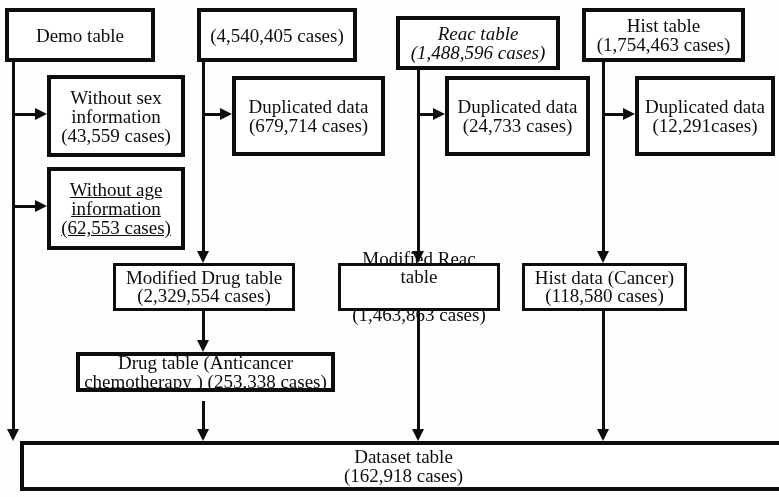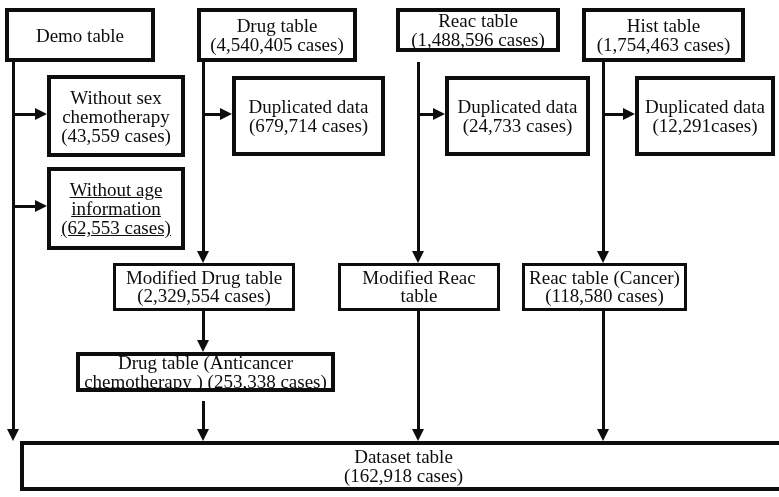--- a/index.html
+++ b/index.html
@@ -25,21 +25,21 @@
     font-size: 19px;
     line-height: 19px;
     padding: 1px 3px;
   }
   .box span { display: block; width: 100%; }
   .box.thin { border-width: 3px; line-height: 18px; }
 
   
   .b-demo        { left: 5px;   top: 8px;   width: 150px; height: 54px; }
   .b-drug        { left: 197px; top: 8px;   width: 160px; height: 54px; }
-  .b-reac        { left: 396px; top: 8px;   width: 164px; height: 44px; }
+  .b-reac        { left: 396px; top: 16px;   width: 164px; height: 54px; font-style: italic; }
   .b-hist        { left: 582px; top: 8px;   width: 163px; height: 54px; align-items: center; }
   .b-nosex       { left: 47px;  top: 75px;  width: 138px; height: 82px; }
   .b-dupdrug     { left: 232px; top: 76px;  width: 153px; height: 80px; }
   .b-dupreac     { left: 445px; top: 76px;  width: 145px; height: 80px; }
   .b-duphist     { left: 635px; top: 76px;  width: 140px; height: 80px; }
   .b-noage       { left: 47px;  top: 167px; width: 138px; height: 83px; text-decoration: underline; }
   .b-moddrug     { left: 113px; top: 263px; width: 182px; height: 48px; }
   .b-modreac     { left: 338px; top: 263px; width: 162px; height: 48px; gap: 20px; }
   .b-histcancer  { left: 522px; top: 263px; width: 165px; height: 48px; }
   .b-anticancer  { left: 76px;  top: 352px; width: 259px; height: 40px; }
@@ -119,36 +119,35 @@
   <div class="arrow-down  a-reac-data"></div>
   <div class="arrow-right a-hist-dup"></div>
   <div class="arrow-down  a-hist-cancer"></div>
   <div class="arrow-down  a-hist-data"></div>
 
   <div class="box b-demo">
     <span>Demo table</span>
   </div>
 
   <div class="box b-drug">
-    <span>Drug table</span>
     <span>(4,540,405 cases)</span>
   </div>
 
   <div class="box b-reac">
     <span>Reac table</span>
     <span>(1,488,596 cases)</span>
   </div>
 
   <div class="box b-hist">
     <span>Hist table</span>
     <span>(1,754,463 cases)</span>
   </div>
 
   <div class="box b-nosex">
-    <span>Without sex chemotherapy</span>
+    <span>Without sex information</span>
     <span>(43,559 cases)</span>
   </div>
 
   <div class="box b-dupdrug">
     <span>Duplicated data</span>
     <span>(679,714 cases)</span>
   </div>
 
   <div class="box b-dupreac">
     <span>Duplicated data</span>
@@ -165,24 +164,25 @@
     <span>(62,553 cases)</span>
   </div>
 
   <div class="box thin b-moddrug">
     <span>Modified Drug table</span>
     <span>(2,329,554 cases)</span>
   </div>
 
   <div class="box thin b-modreac">
     <span>Modified Reac table</span>
+    <span>(1,463,863 cases)</span>
   </div>
 
   <div class="box thin b-histcancer">
-    <span>Reac table (Cancer)</span>
+    <span>Hist data (Cancer)</span>
     <span>(118,580 cases)</span>
   </div>
 
   <div class="box b-anticancer">
     <span>Drug table (Anticancer</span>
     <span>chemotherapy ) (253,338 cases)</span>
   </div>
 
   <div class="box b-dataset">
     <span>Dataset table</span>

